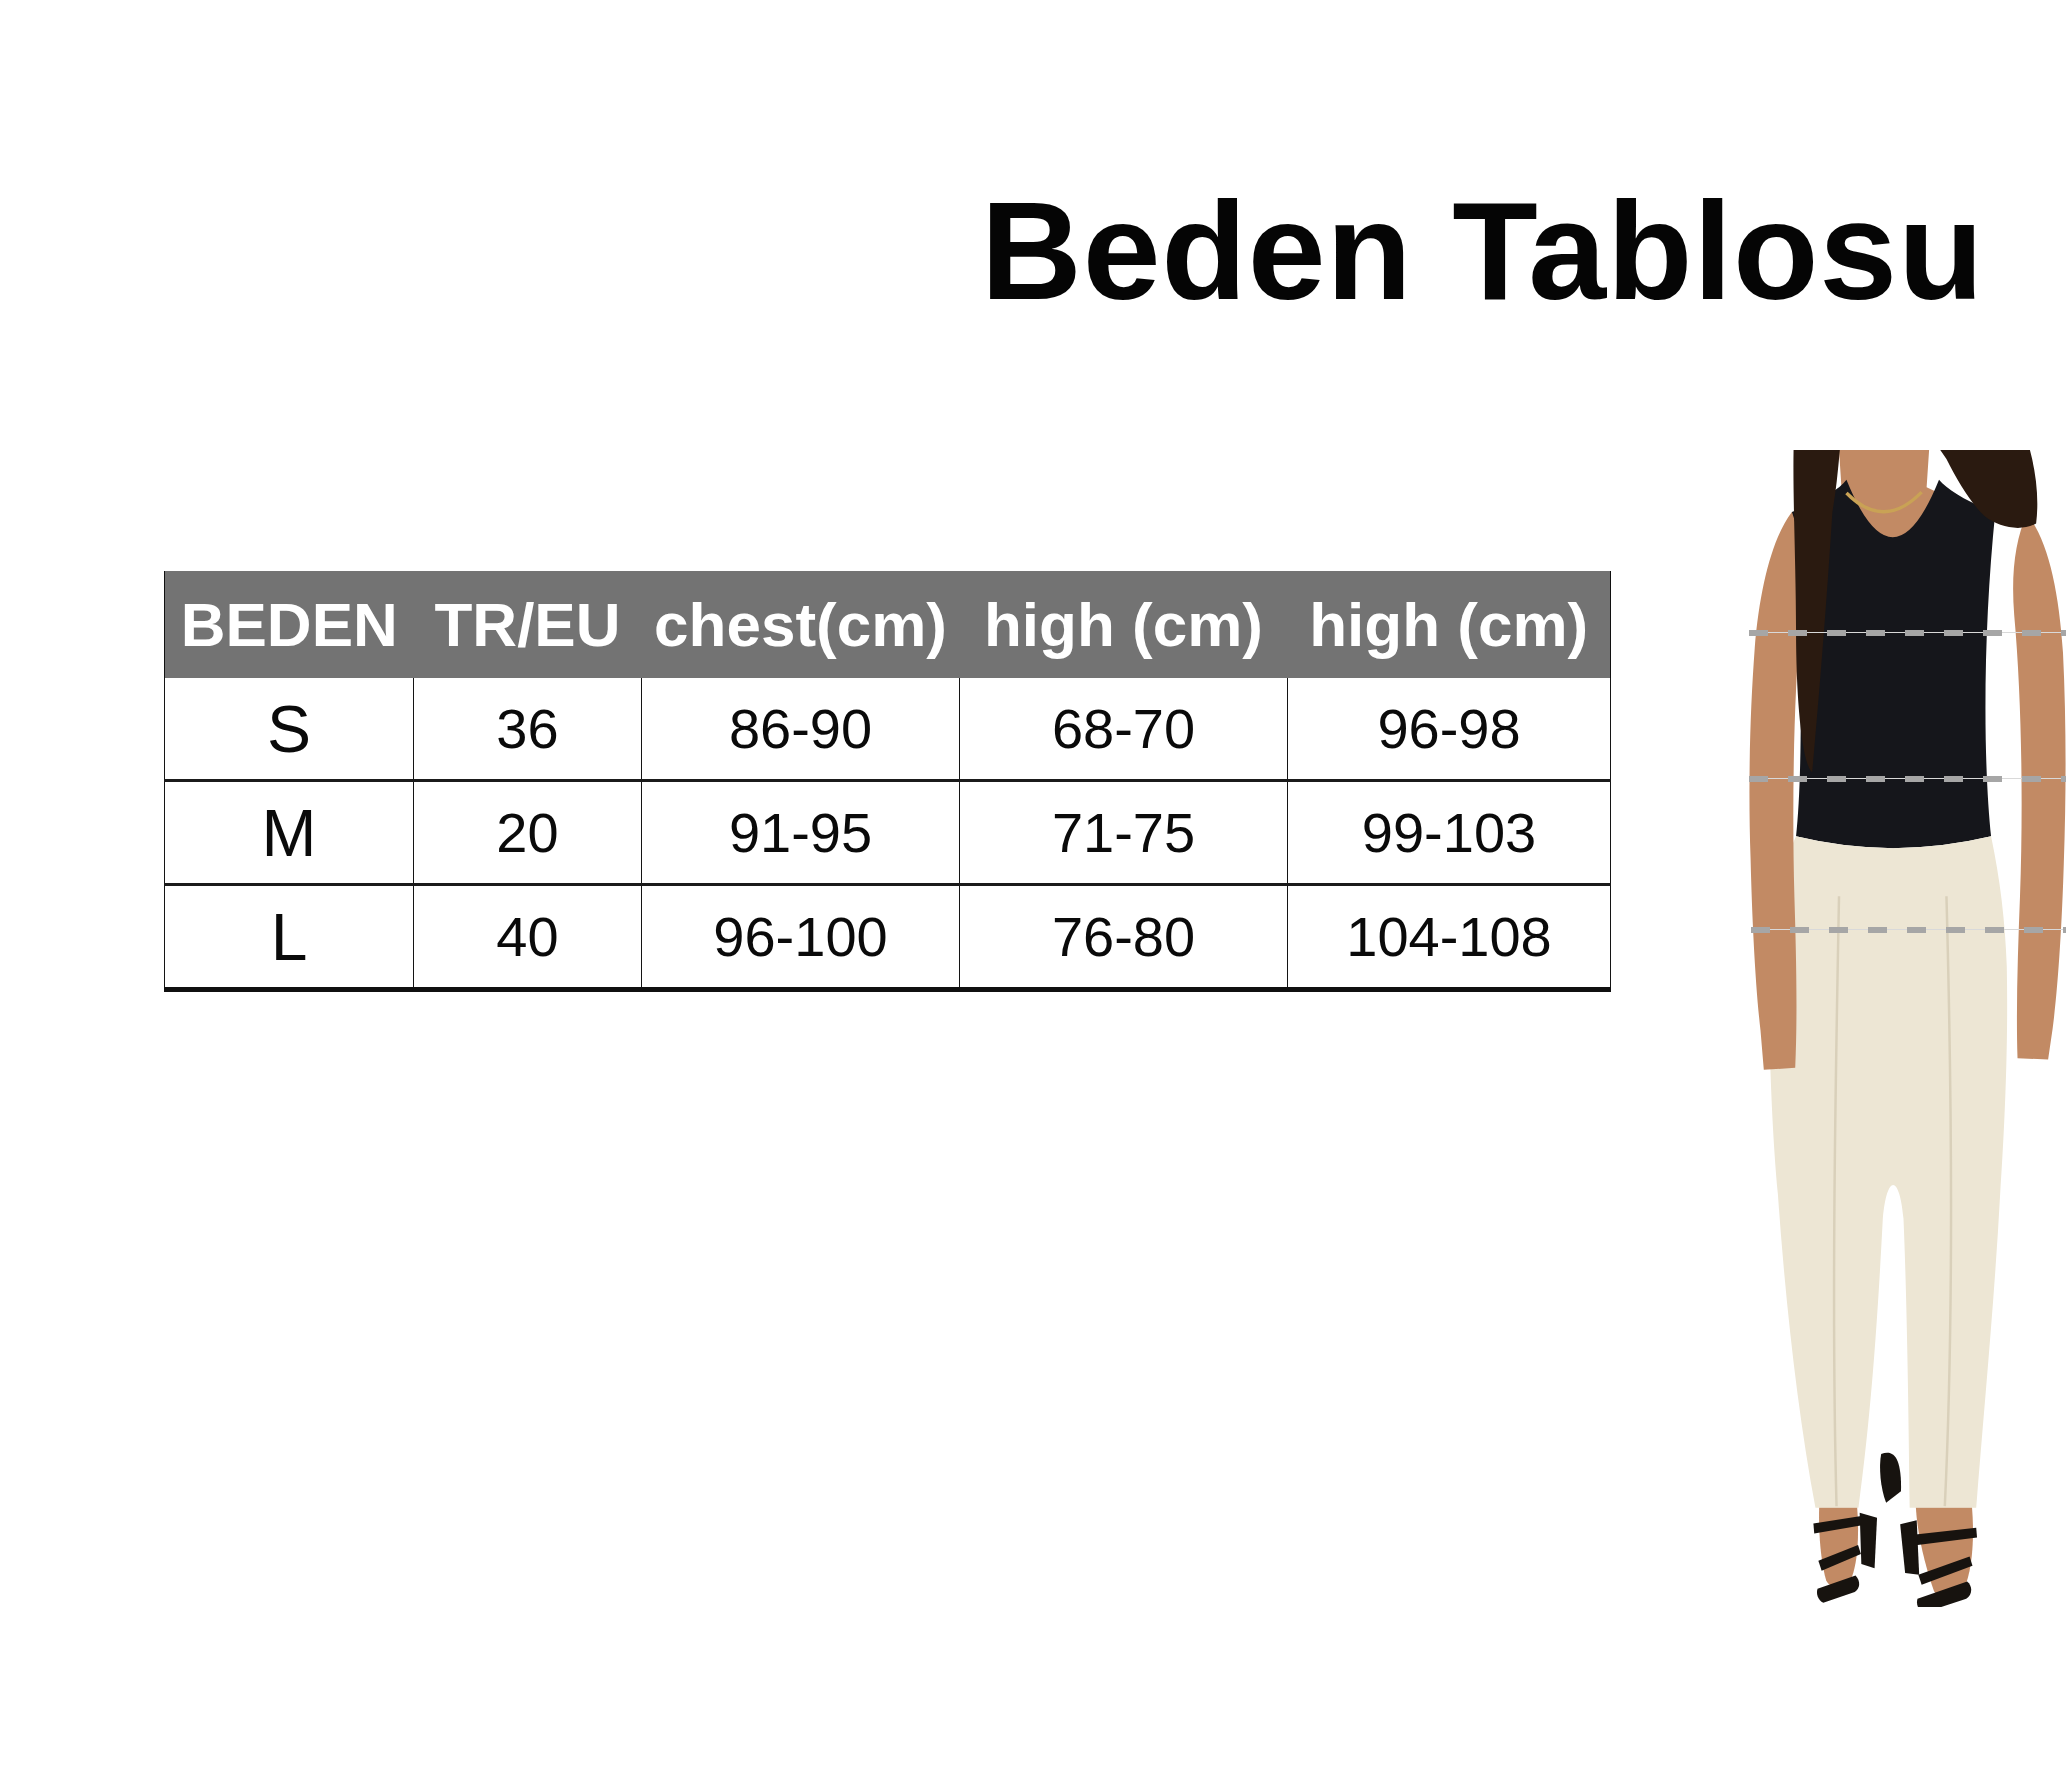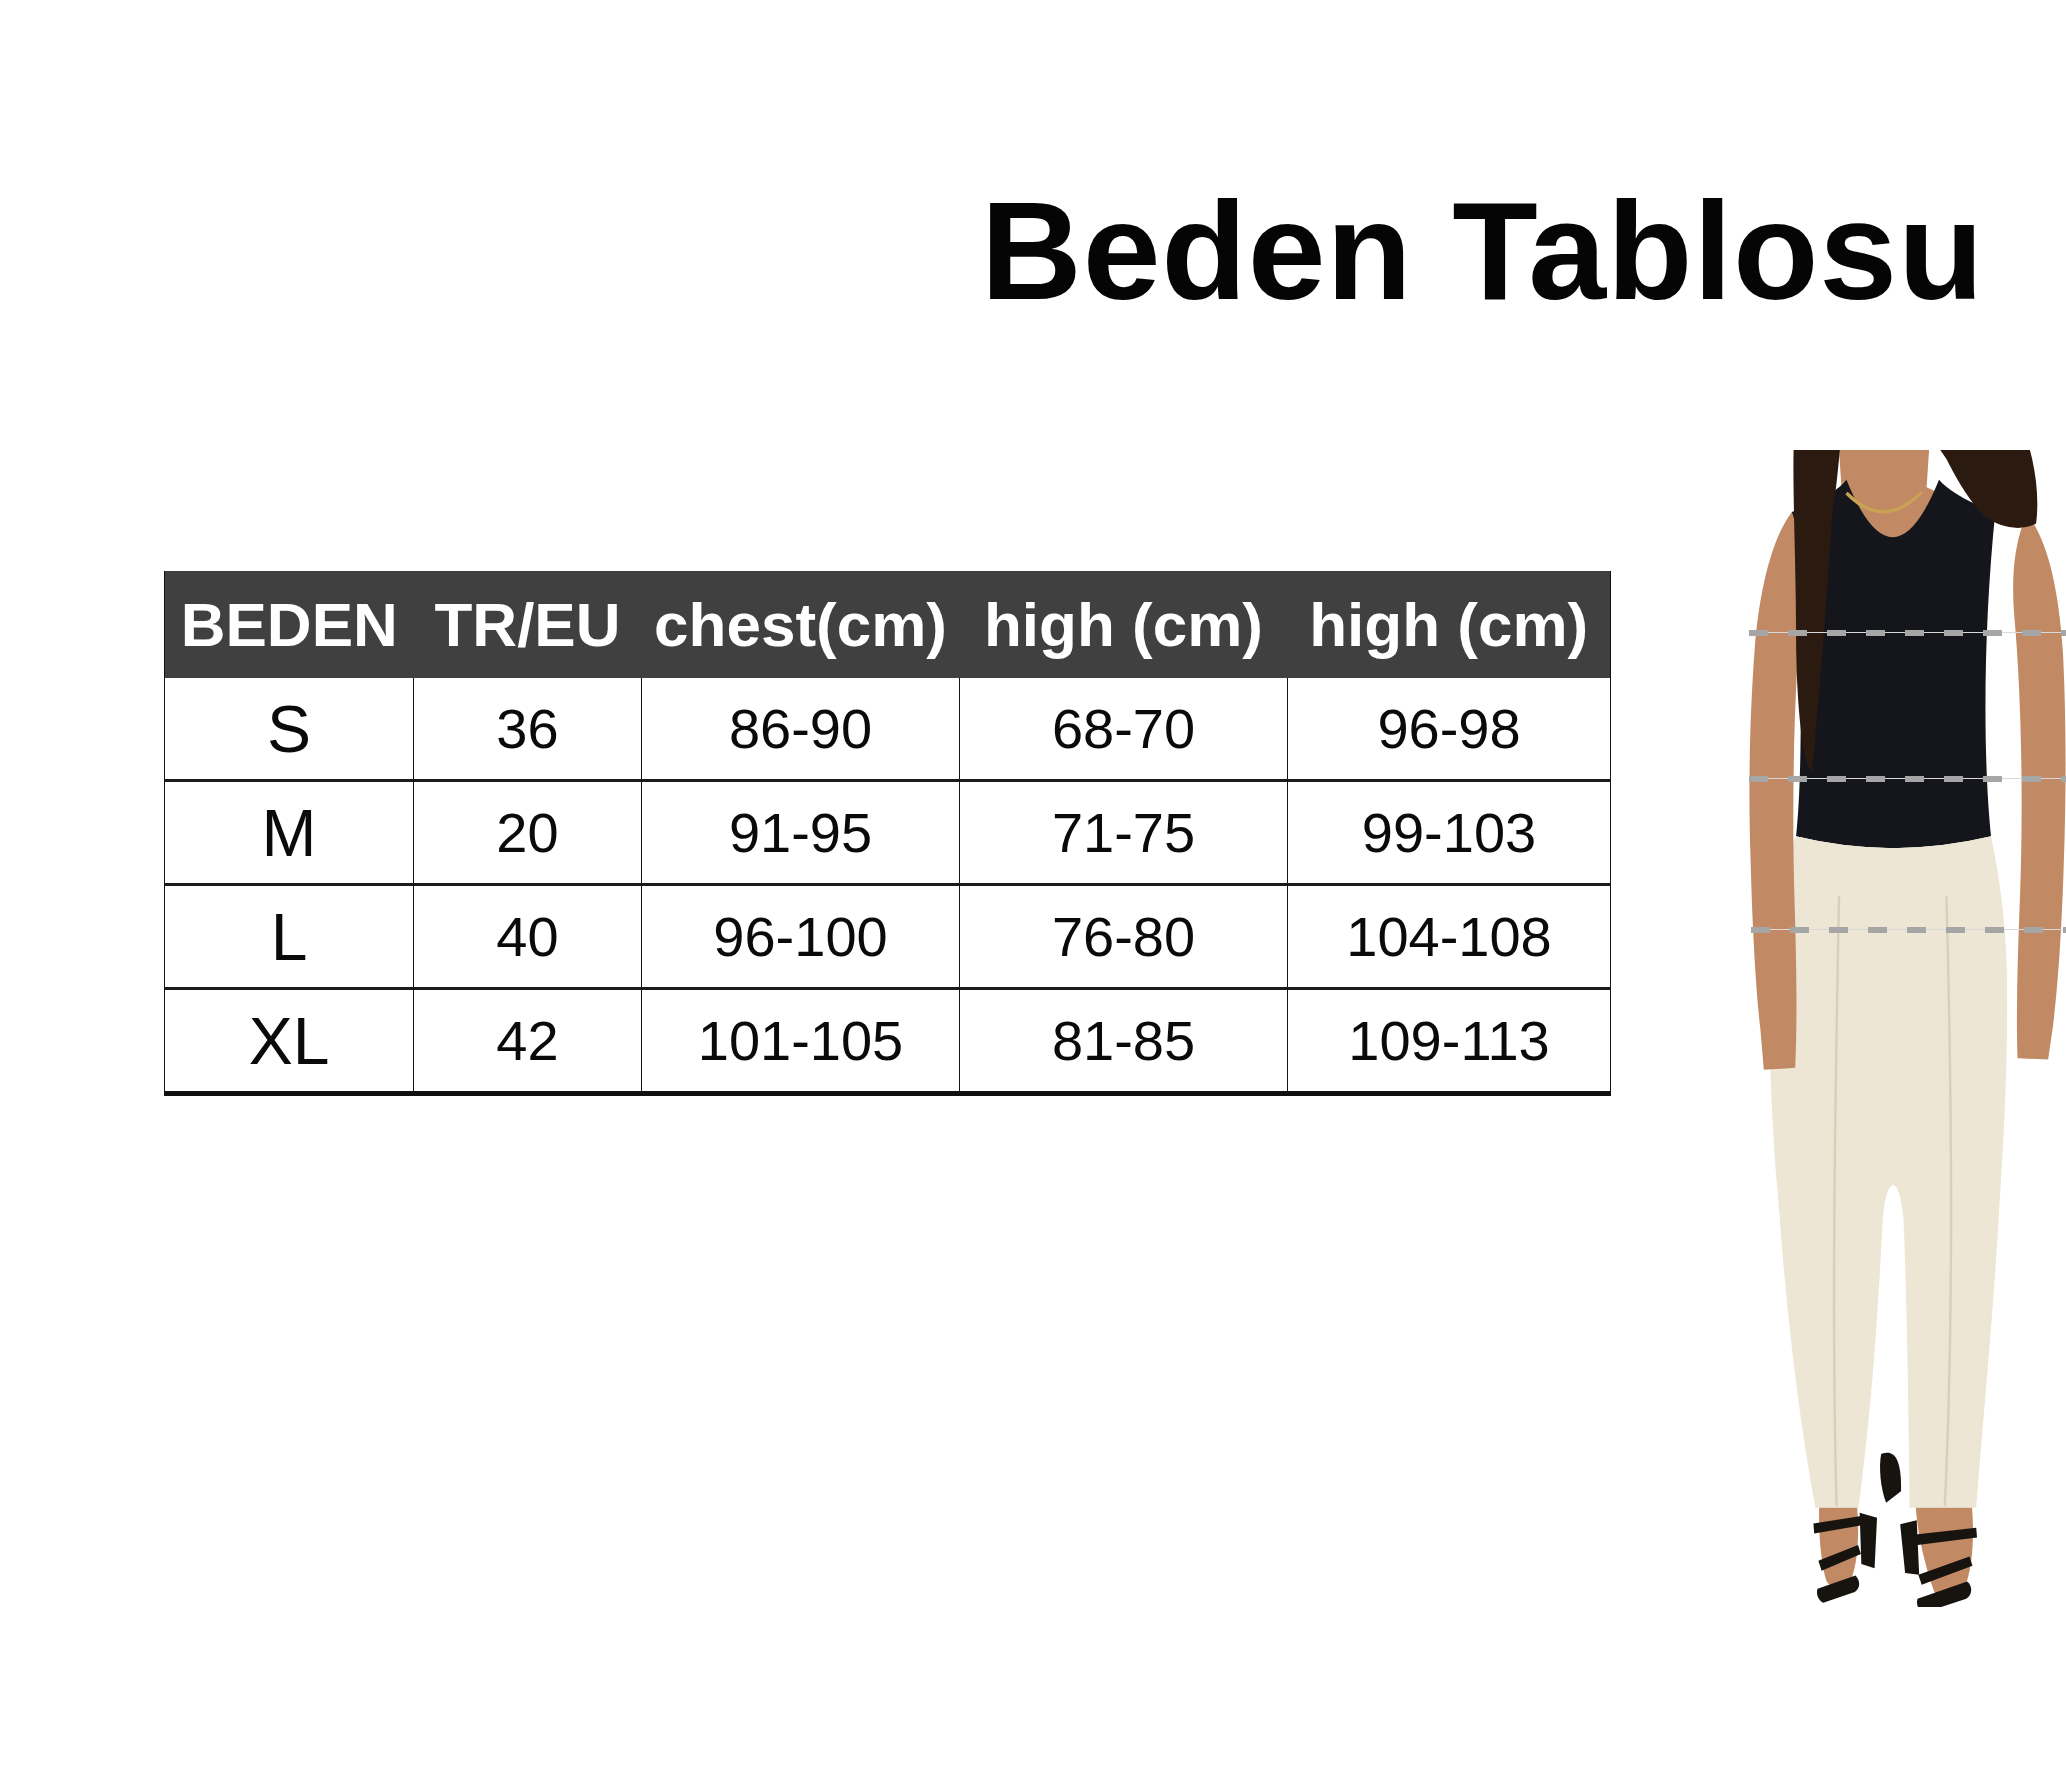--- a/index.html
+++ b/index.html
@@ -11,21 +11,21 @@
   .title { position: absolute; left: 966px; top: 181px; width: 1033px;
            margin: 0; text-align: center; font-size: 140px; font-weight: 600;
            letter-spacing: 0.8px; color: #050505; line-height: 1; }
 
   
   .size-table { position: absolute; left: 164px; top: 571px; width: 1445px;
                 border-collapse: collapse; table-layout: fixed;
                 border-left: 1.7px solid #101010; border-right: 1.7px solid #101010;
                 border-bottom: 5.8px solid #101010; }
   .size-table th, .size-table td { padding: 0; text-align: center; vertical-align: middle; }
-  .size-table thead th { background: #404040; color: #ffffff; font-weight: 700;
+  .size-table thead th { background: #737373; color: #ffffff; font-weight: 700;
                          font-size: 62px; letter-spacing: 0px; border: none; }
   .size-table thead tr.hr1 th { height: 107px; }
   .size-table thead tr.hr2 th { height: 103px; }
   .size-table tbody td { height: 101px; font-size: 56px; font-weight: 400;
                          color: #0a0a0a; background: #ffffff;
                          border-left: 1.7px solid #141414; border-right: 1.7px solid #141414; }
   .size-table tbody tr + tr td { border-top: 3.7px solid #1b1b1b; }
   .size-table tbody td.size-letter { font-size: 66px; }
 
   
@@ -82,27 +82,20 @@
         <td>91-95</td>
         <td>71-75</td>
         <td>99-103</td>
       </tr>
       <tr>
         <td class="size-letter">L</td>
         <td>40</td>
         <td>96-100</td>
         <td>76-80</td>
         <td>104-108</td>
-      </tr>
-      <tr>
-        <td class="size-letter">XL</td>
-        <td>42</td>
-        <td>101-105</td>
-        <td>81-85</td>
-        <td>109-113</td>
       </tr>
     </tbody>
   </table>
 
   <div class="model">
     <svg viewBox="0 0 900 2800" xmlns="http://www.w3.org/2000/svg">
 
       <path d="M300,0 L518,0 L512,90 C560,112 606,138 646,172 L646,238
                Q424,310 178,236 L178,178 C224,142 262,116 306,92 Z" fill="#c28a64"></path>
 

